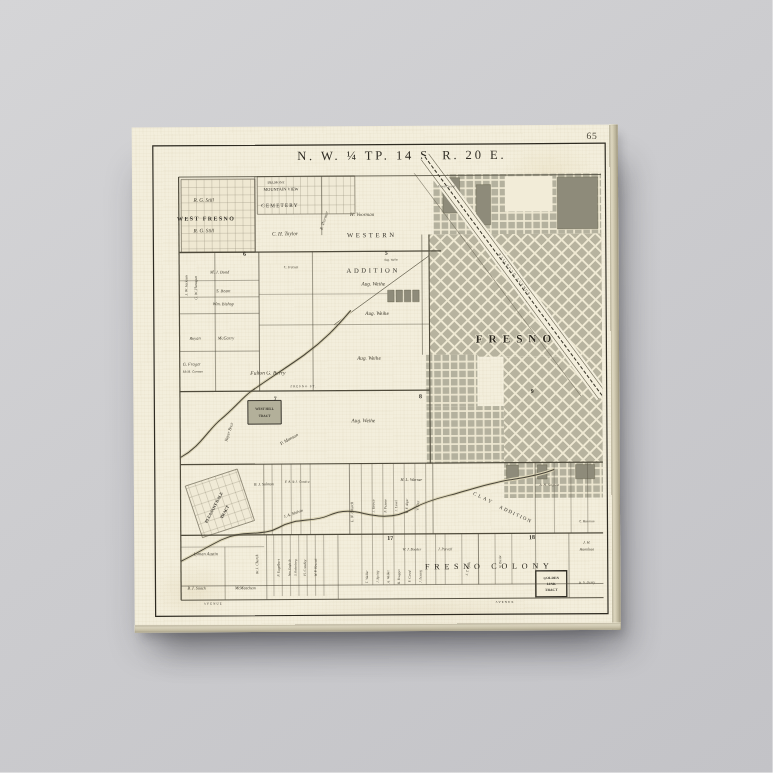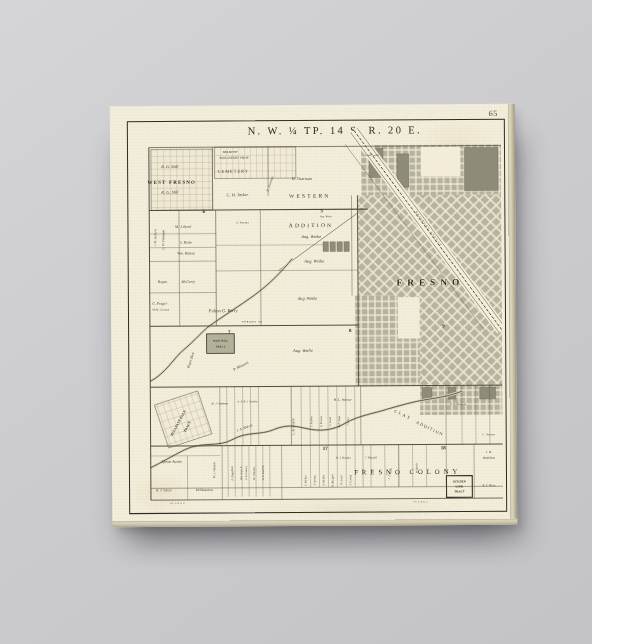--- a/index.html
+++ b/index.html
@@ -1,17 +1,17 @@
 <!DOCTYPE html>
 <html><head>
 <meta charset="utf-8">
 <style>
   html,body{margin:0;padding:0;}
   .stage{
-    position:relative;width:592px;height:644px;overflow:hidden;
+    position:relative;width:644px;height:644px;overflow:hidden;
     background:linear-gradient(145deg,#d5d5d7 0%,#cccccf 45%,#c3c3c7 100%);
     font-family:"Liberation Serif","DejaVu Serif",serif;
   }
   .canvas-print{
     position:absolute;left:111px;top:105px;width:405px;height:421px;
     background:#f3eedc;
     transform:rotate(-0.35deg);
     box-shadow:
       4px 6px 8px -2px rgba(40,40,45,.22),
       16px 24px 26px -8px rgba(40,40,45,.33),

